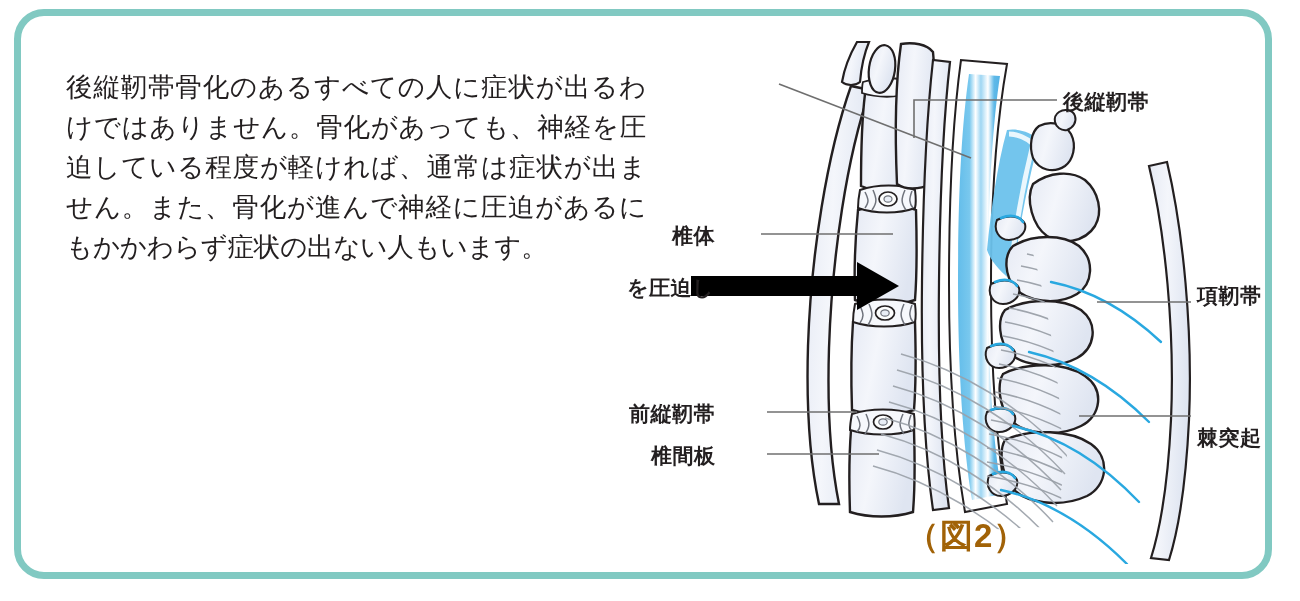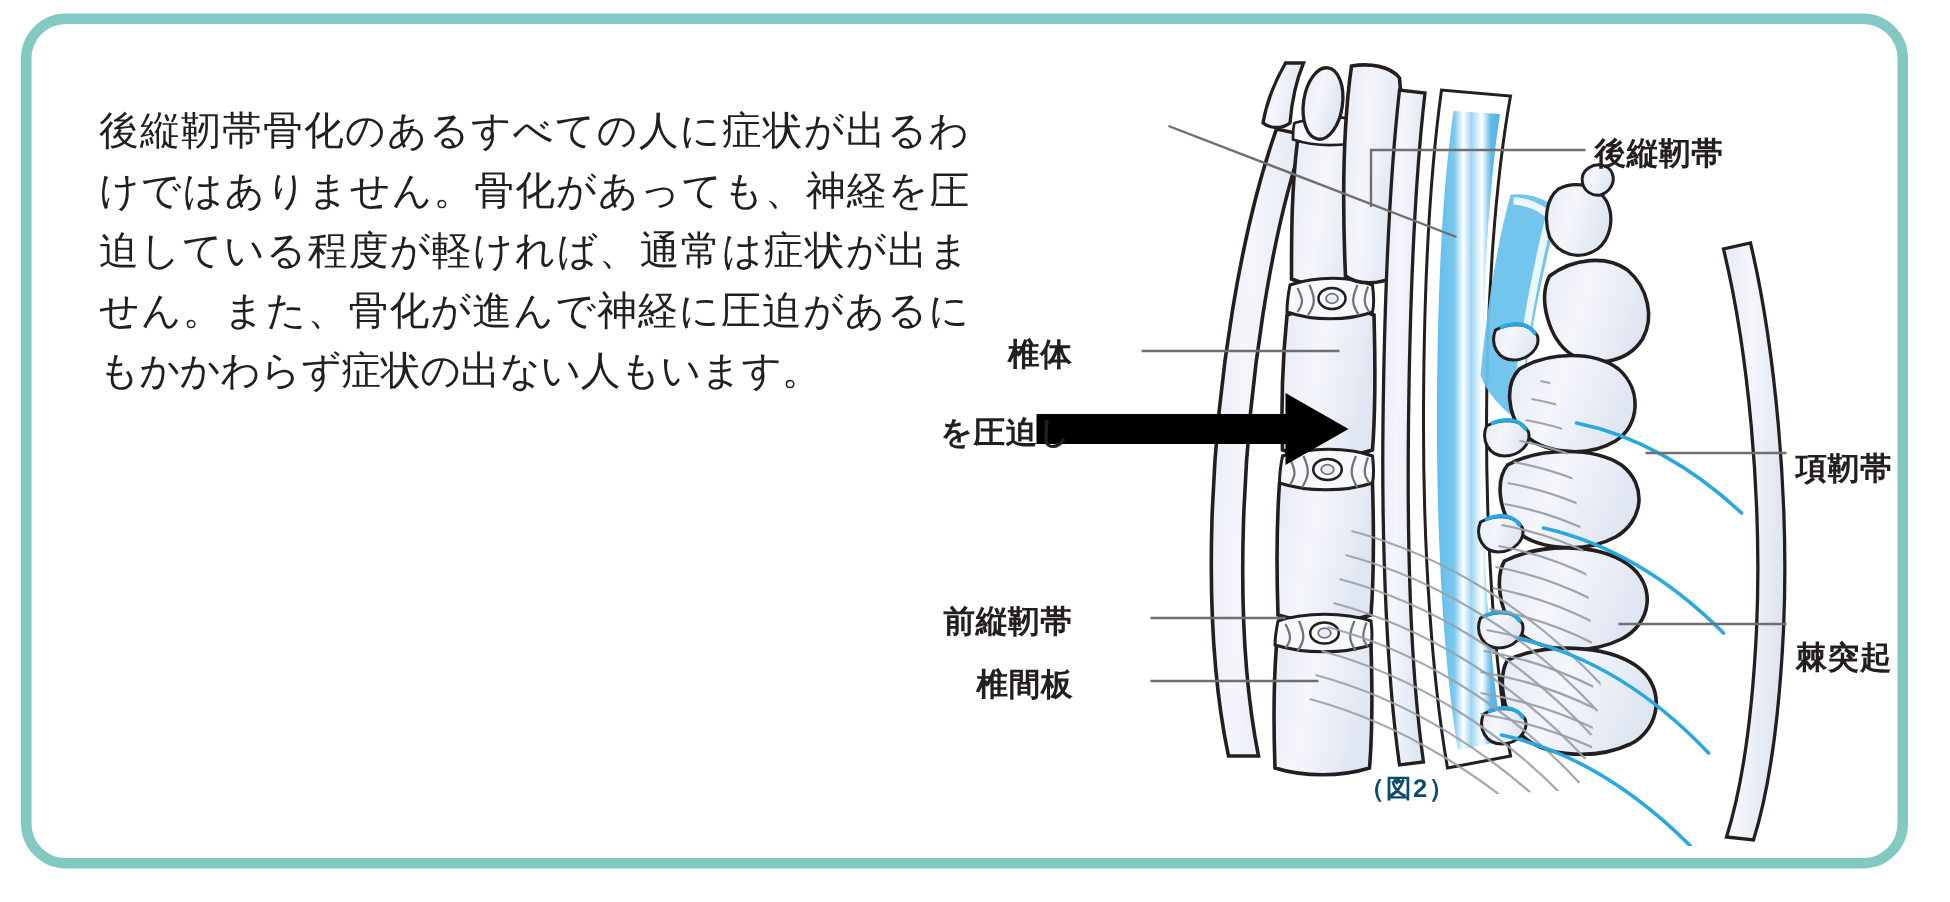--- a/index.html
+++ b/index.html
@@ -60,23 +60,23 @@
     color: #231f20;
     font-size: 21px;
     font-weight: 700;
     white-space: nowrap;
     letter-spacing: 0.5px;
   }
   #fig-caption {
     position: absolute;
     left: 245px;
     top: 480px;
-    font-size: 17px;
+    font-size: 33px;
     font-weight: 700;
-    color: #0c4a6e;
+    color: #a16207;
     letter-spacing: 1px;
   }
 </style>
 </head>
 <body>
 
 <div id="panel">
 
   <div id="text-col">
     <p class="para" id="para-2">後縦靭帯骨化のあるすべての人に症状が出るわけではありません。骨化があっても、神経を圧迫している程度が軽ければ、通常は症状が出ません。また、骨化が進んで神経に圧迫があるにもかかわらず症状の出ない人もいます。</p>
@@ -319,21 +319,21 @@
     </div>
 
     <div class="lbl" style="left:-10px; top:408px;font-family:Liberation Serif, serif;">
       <span>椎間板</span>
     </div>
 
     <div class="lbl" style="left:402px; top:54px;">
       <span>後縦靭帯</span>
     </div>
 
-    <div class="lbl" style="left:536px; top:264px;">
+    <div class="lbl" style="left:536px; top:248px;">
       <span>項靭帯</span>
     </div>
 
     <div class="lbl" style="left:536px; top:390px;">
       <span>棘突起</span>
     </div>
 
     <div id="fig-caption">（図2）</div>
   </div>
 

